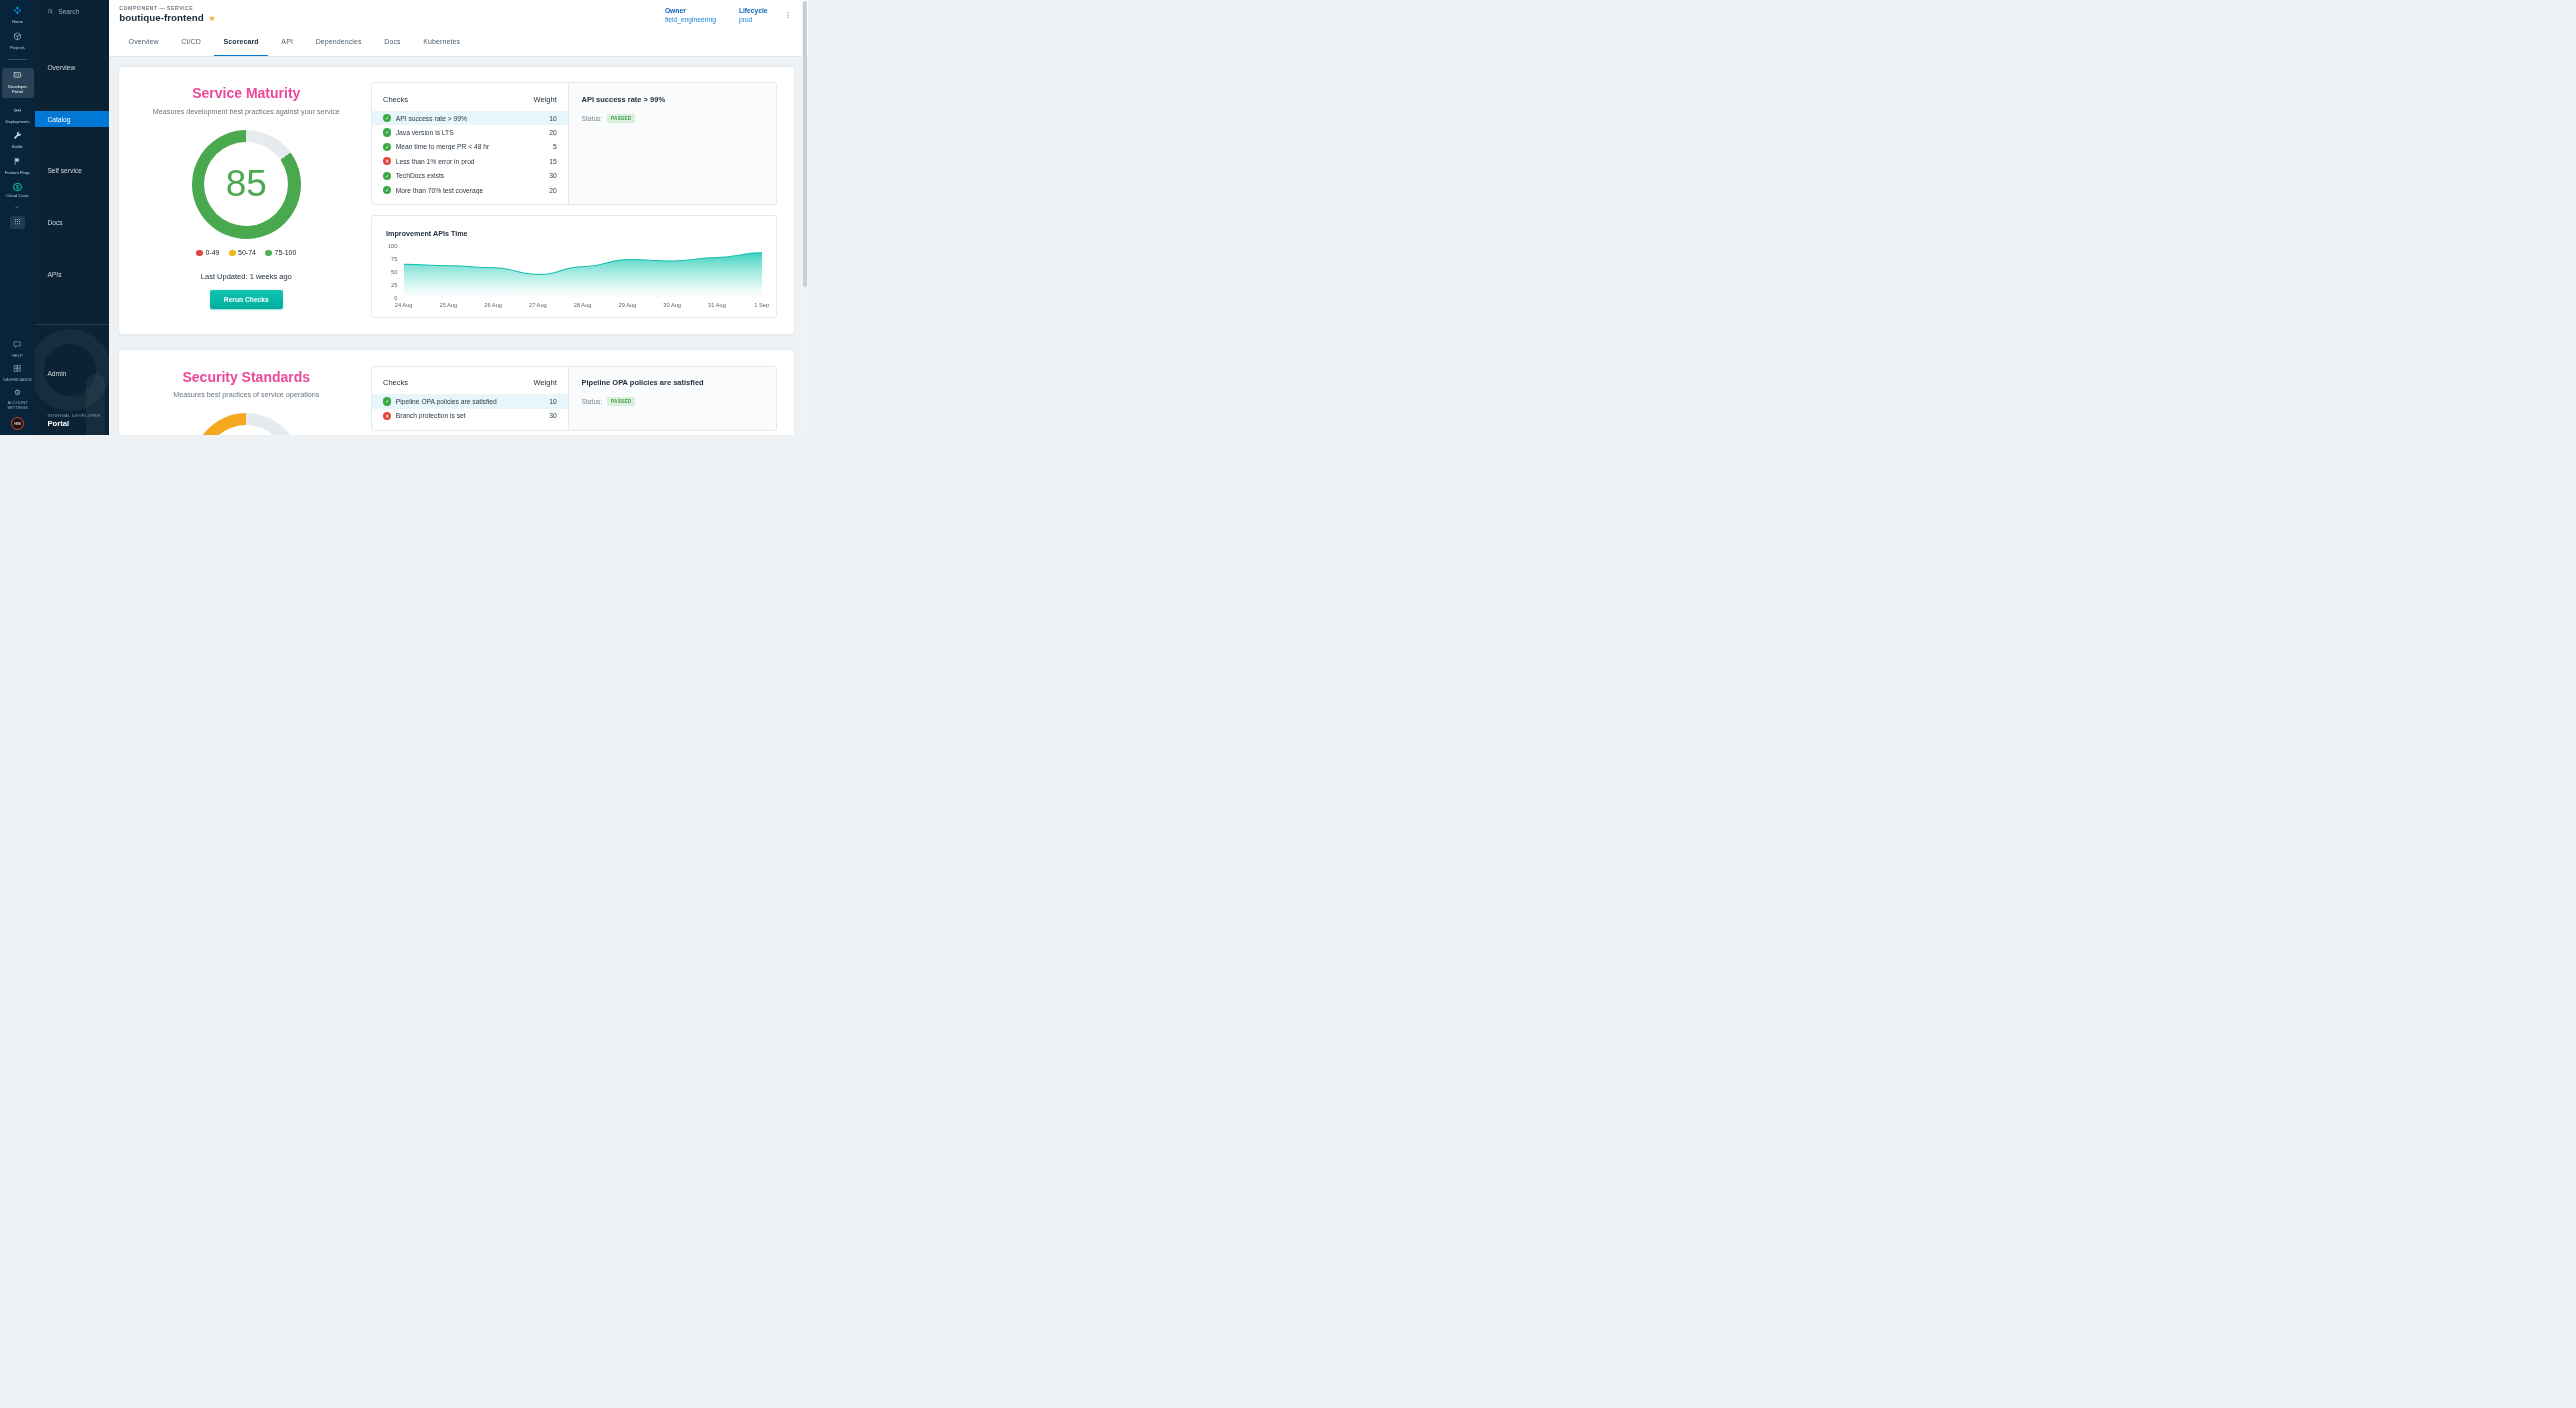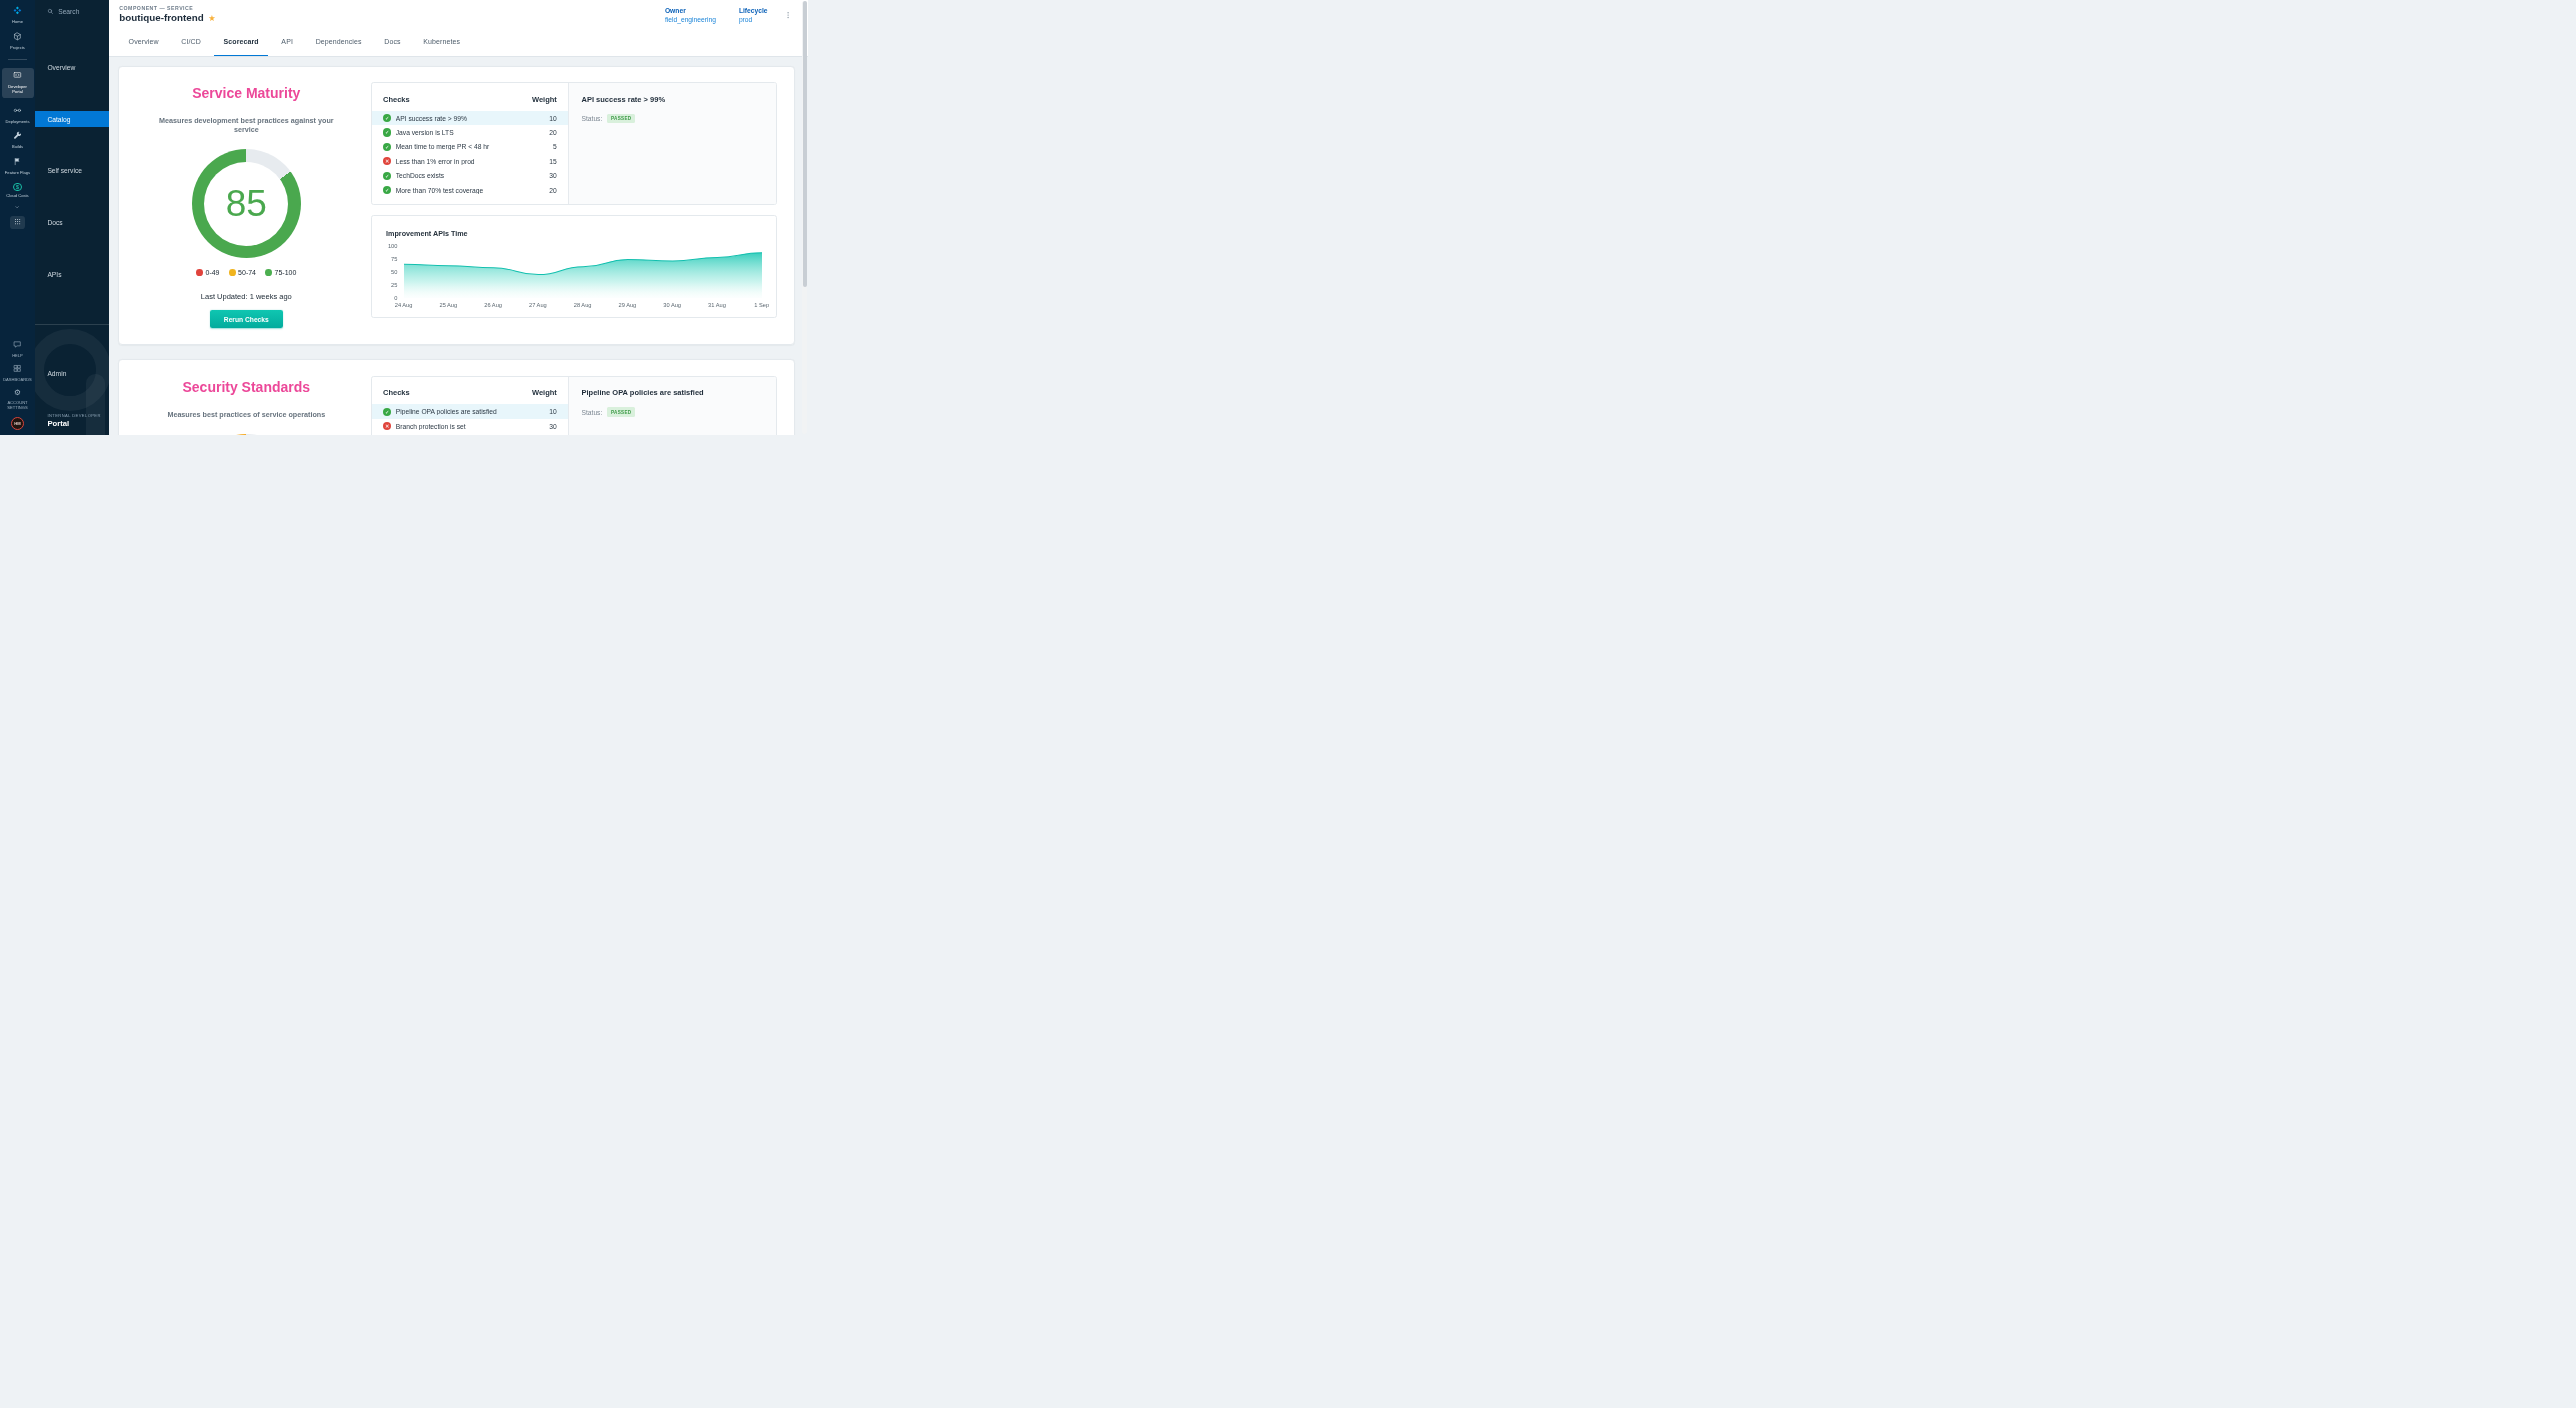--- a/index.html
+++ b/index.html
@@ -50,35 +50,35 @@
   .kebab svg{width:8.2px;height:8.2px;fill:#8b98a4;}
 
   .tabs{height:29px;background:#fff;border-bottom:0.5px solid #dfe5ea;display:flex;align-items:stretch;padding-left:10.3px;gap:4.1px;flex:none;}
   .tab{display:flex;align-items:center;padding:0 9.3px;font-size:7px;color:#4e5d6b;letter-spacing:0.1px;cursor:pointer;border-bottom:1px solid transparent;}
   .tab.active{color:#1f2e3c;font-weight:700;border-bottom-color:#0278d5;}
 
   .content{flex:1;overflow:hidden;padding:8.8px 13.4px 0 8.8px;position:relative;}
   .card{background:#fff;border:0.5px solid #e4e9ed;border-radius:4.1px;box-shadow:0 0.5px 1px rgba(20,40,60,.04);display:flex;padding:15.5px 16.5px;gap:13.4px;margin-bottom:14.4px;}
   .card-left{width:222px;flex:none;text-align:center;}
   .card-title{font-size:14px;font-weight:600;color:#ec4899;margin:3.1px 0 5.2px;}
-  .card-sub{font-size:7.2px;color:#68747f;margin:15px;font-weight:bold;}
+  .card-sub{font-size:7.2px;color:#68747f;margin:2px;}
   .donut{width:109px;height:109px;border-radius:50%;margin:14px auto 10.8px;position:relative;background:conic-gradient(#e7ebef 0 15%,#4aa84e 0 100%);}
   .donut-hole{position:absolute;inset:12.4px;background:#fff;border-radius:50%;display:flex;align-items:center;justify-content:center;}
   .score{font-size:37px;font-weight:400;color:#4aa84e;}
   #donut-2{background:conic-gradient(#e7ebef 0 40%,#f5a81e 0 100%);}
   .legend{display:flex;justify-content:center;gap:9.3px;align-items:center;}
   .legend-item{display:flex;align-items:center;gap:2.6px;font-size:7px;color:#18242f;}
   .legend-dot{width:6.7px;height:6.7px;border-radius:50%;background:#ccc;flex:none;}
   .updated{margin-top:15.5px;font-size:7.5px;color:#222e39;}
   .rerun-btn{margin-top:9.3px;height:18.5px;padding:0 14px;border:none;border-radius:2.1px;color:#fff;font-size:6.7px;font-weight:700;font-family:inherit;background:linear-gradient(180deg,#0fc6b1,#03ab9d);cursor:pointer;box-shadow:0 0.5px 1.5px rgba(3,171,157,.4);}
 
   .card-right{flex:1;min-width:0;}
   .checks-box{display:flex;border:0.5px solid #e4e9ed;border-radius:2.6px;overflow:hidden;background:#fff;}
   .checks-table{flex:1;padding:9.3px 0 7.2px;min-width:0;}
-  .checks-head{display:flex;justify-content:space-between;padding:2.1px 11.3px 7.2px;font-size:7.5px;font-weight:700;color:#1f2d3a;}
+  .checks-head{display:flex;justify-content:space-between;padding:2.1px 11.3px 7.2px;font-size:7.5px;font-weight:400;color:#1f2d3a;}
   .check-row{display:flex;align-items:center;height:14.4px;padding:0 11.3px;font-size:6.7px;color:#2b3844;cursor:pointer;}
   .check-row.selected{background:#e8f6fb;}
   .check-icon{width:8.2px;height:8.2px;border-radius:50%;display:flex;align-items:center;justify-content:center;color:#fff;font-size:5.2px;font-weight:700;margin-right:4.6px;flex:none;}
   .check-row[data-status="pass"] .check-icon{background:#39a845;}
   .check-row[data-status="pass"] .check-icon::before{content:"✓";}
   .check-row[data-status="fail"] .check-icon{background:#e0453c;}
   .check-row[data-status="fail"] .check-icon::before{content:"✕";}
   .check-label{flex:1;white-space:nowrap;overflow:hidden;text-overflow:ellipsis;}
   .check-weight{margin-left:6.2px;}
   .check-detail{width:208px;flex:none;background:#fafbfc;border-left:0.5px solid #e6eaee;padding:10.3px 12.4px;}

